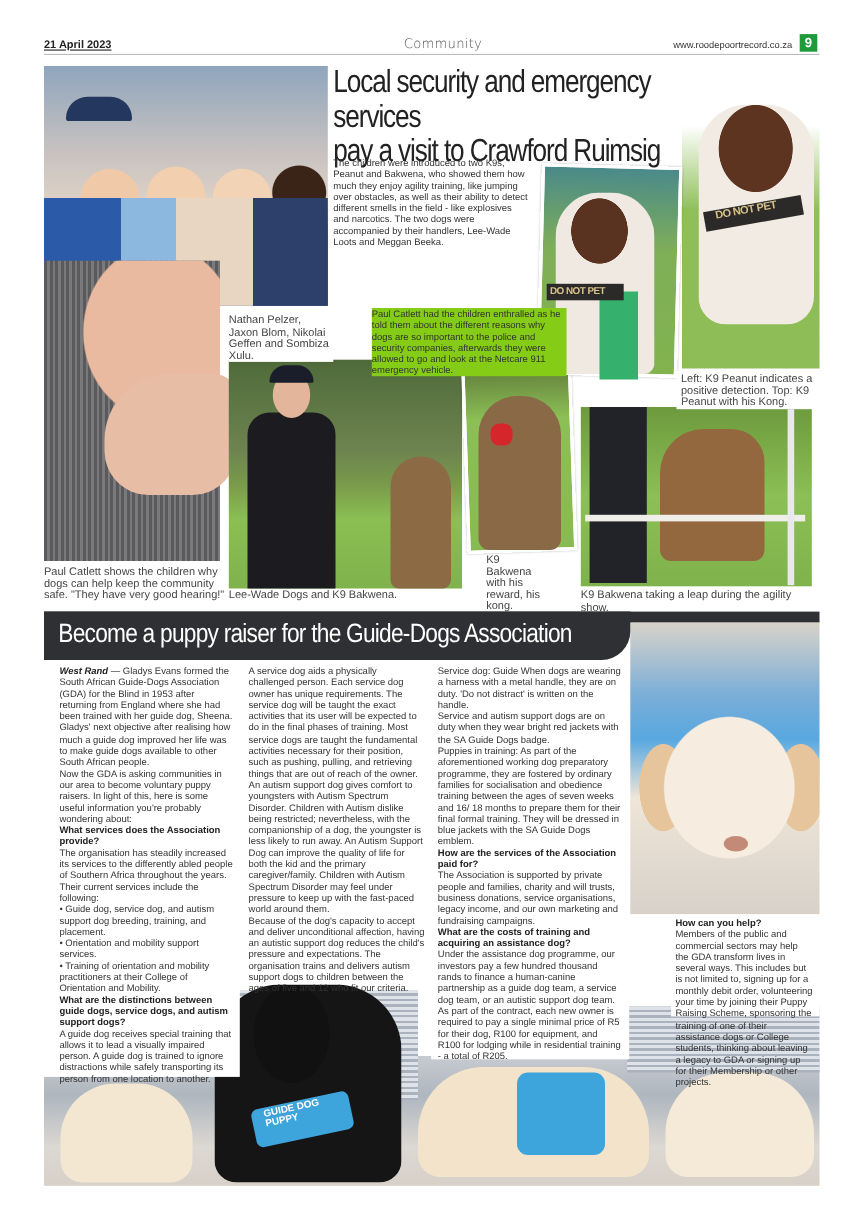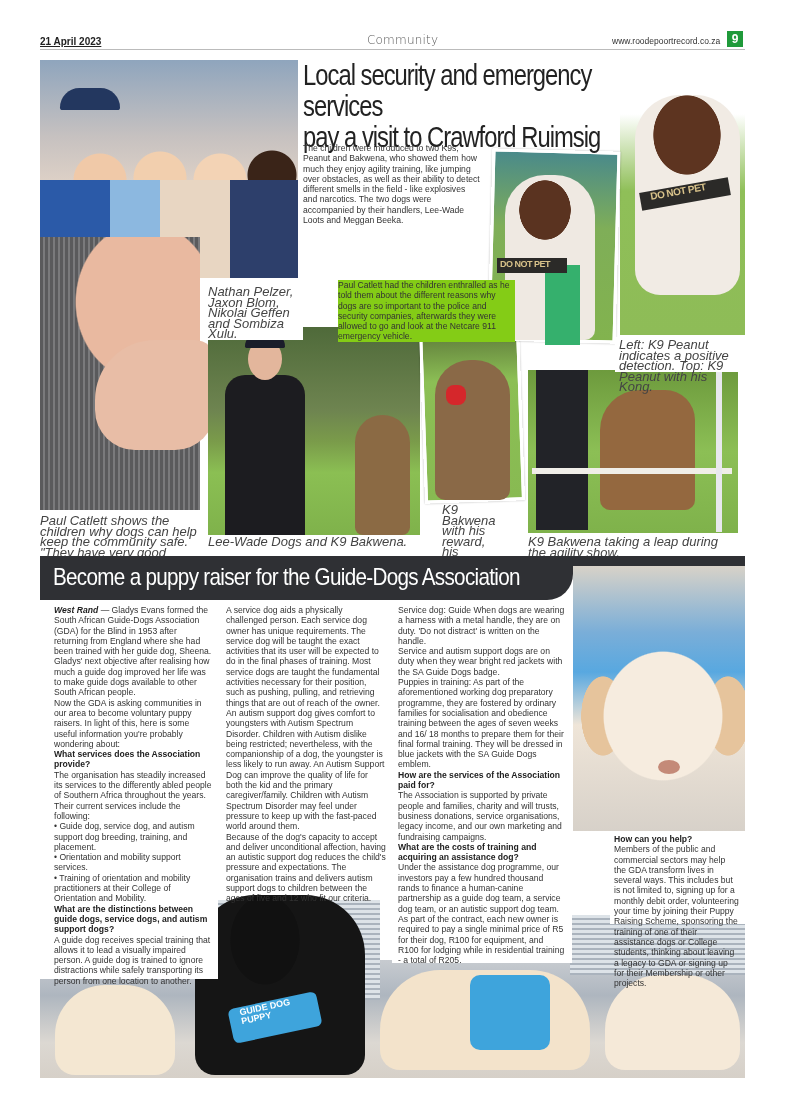--- a/index.html
+++ b/index.html
@@ -15,21 +15,21 @@
   .hdr-page { left: 727px; top: 31px; width: 16px; height: 16px; background: #1f9a3a; color: #fff; font-weight: bold; font-size: 12px; text-align: center; line-height: 16px; }
   .hdr-rule { left: 40px; top: 49px; width: 705px; height: 1px; background: #bbb; }
 
   
   .headline1 { left: 303px; top: 60px; width: 440px; font-family: "Liberation Sans", sans-serif; font-size: 29px; line-height: 31px; color: #222; letter-spacing: -1.2px; transform: scaleX(0.82); transform-origin: left top; }
 
   .body-text { font-size: 8.6px; line-height: 10.3px; color: #333; }
   .body-text b.q { font-weight: bold; color: #222; display: block; }
   .body-text i.dl { font-style: italic; font-weight: bold; color: #222; }
 
-  .caption { font-size: 13px; line-height: 10.5px; color: #444; font-style: italic; }
+  .caption { font-size: 10px; line-height: 10.5px; color: #444; }
 
   
   .photo { overflow: hidden; }
   .kids-photo { left: 40px; top: 60px; width: 258px; height: 218px; background:
       radial-gradient(circle at 60px 120px, #f0c9a8 0 26px, transparent 27px),
       radial-gradient(circle at 120px 118px, #f2cfae 0 26px, transparent 27px),
       radial-gradient(circle at 180px 120px, #f3d3b5 0 26px, transparent 27px),
       radial-gradient(circle at 232px 115px, #3a2418 0 24px, transparent 25px),
       linear-gradient(180deg, #8fa5bd 0%, #c6c1c0 35%, #dcd0c6 55%, #2d4d86 70%, #2e4f85 100%); }
   .kid-shirt1 { left: 40px; top: 180px; width: 70px; height: 98px; background: #2b5aa8; }

